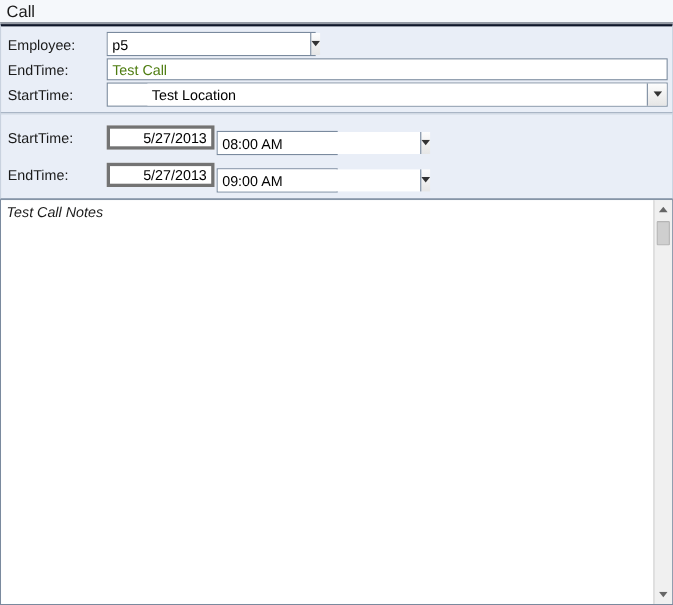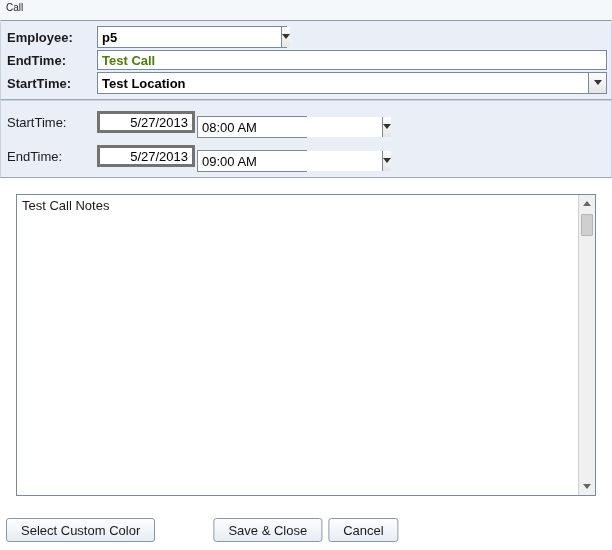--- a/index.html
+++ b/index.html
@@ -20,32 +20,32 @@
   
   .bg-blur {
     position: absolute;
     top: 0; left: 0; right: 0; height: 22px;
     background: #eef3f8;
     opacity: 0.6;
   }
   .title {
     position: relative;
     padding: 2px 6px;
-    font-size: 10px;
+    font-size: 15px;
     color: #1a1a1a;
     height: 20px;
   }
   .panel {
     background: #e9eef7;
     border: 1px solid #9aa7b8;
     border-left: 1px solid #c9d2df;
     border-right: 1px solid #c9d2df;
     padding: 3px 4px;
   }
-  .panel-top { border-top: 1px solid #0f172a; font-weight: bold; }
+  .panel-top { border-top: 4px solid #0f172a; }
   .row {
     display: flex;
     align-items: center;
     margin: 2px 0;
   }
   .label {
     width: 92px;
     padding: 2px 2px;
     color: #1a1a1a;
   }
@@ -92,24 +92,25 @@
     background: #fff;
     padding: 1px 4px;
     font: inherit;
     text-align: right;
     outline: none;
     margin-right: 2px;
   }
   .notes-wrap {
     flex: 1;
     border: 1px solid #7a8a9e;
-    margin: 16px;
+    margin: 0;
     position: relative;
     background: #fff;
     display: flex;
+    font-style: italic;
   }
   .notes {
     flex: 1;
     border: none;
     resize: none;
     font: inherit;
     padding: 3px 5px;
     outline: none;
     color: #1a1a1a;
     background: #fff;
@@ -177,21 +178,21 @@
         </div>
       </div>
     </div>
     <div class="row">
       <div class="label">EndTime:</div>
       <input class="text-input" value="Test Call" style="">
     </div>
     <div class="row">
       <div class="label">StartTime:</div>
       <div class="combo combo-loc">
-        <input class="combo-input" style="flex: 1 1 0%;" value="Test Location">
+        <input class="combo-input" style="flex: 1 1 0%; margin-left: 36px;" value="Test Location">
         <div class="combo-btn">
           <svg width="8" height="6" viewBox="0 0 8 6">
               <path d="M0 0 L8 0 L4 5 Z" fill="#333"></path>
             </svg>
         </div>
       </div>
     </div>
   </div>
 
   <div class="panel" style="border-top:1px solid #c9d2df; border-bottom:1px solid #9aa7b8;">
@@ -233,21 +234,13 @@
         <div class="sb-thumb"></div>
       </div>
       <div class="sb-arrow">
         <svg width="8" height="6" viewBox="0 0 8 6">
             <path d="M0 0 L8 0 L4 5 Z" fill="#666"></path>
           </svg>
       </div>
     </div>
   </div>
 
-  <div class="footer" style="position:relative;">
-    <button class="btn">Select Custom Color</button>
-    <div class="footer-spacer"></div>
-    <div class="footer-center">
-      <button class="btn">Save &amp; Close</button>
-      <button class="btn">Cancel</button>
-    </div>
-  </div>
 </div>
 
 </body></html>

